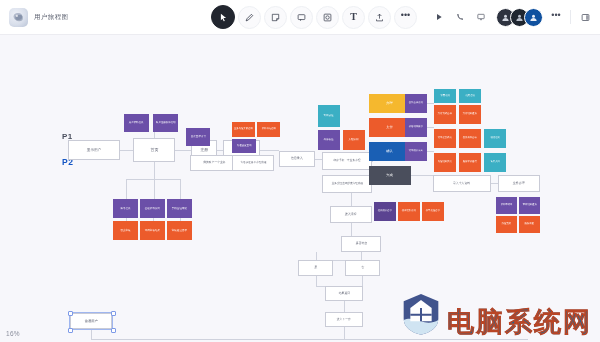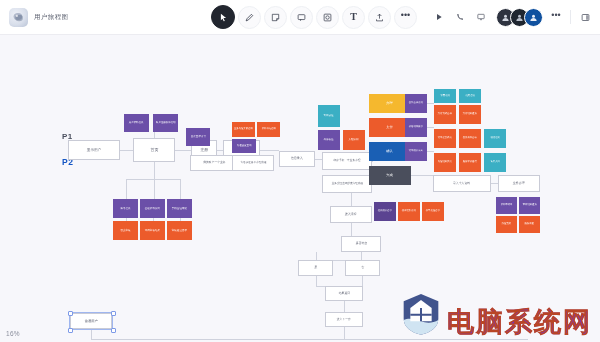--- a/index.html
+++ b/index.html
@@ -85,21 +85,21 @@
   
   .zoombadge{
     position:absolute;left:6px;bottom:5px;z-index:25;
     font-size:6.5px;color:#8b8f9d;letter-spacing:.3px;
   }
   
   .wm{position:absolute;right:8px;bottom:6px;z-index:26;display:flex;align-items:flex-end;gap:6px;opacity:.97;}
   .wm-house{width:40px;height:44px;}
   .wm-txt{display:flex;flex-direction:column;align-items:flex-start;line-height:1;}
   .wm-cn{
-    font-size:27px;font-weight:bold;color:#6d28d9;letter-spacing:2px;
+    font-size:27px;font-weight:bold;color:#0369a1;letter-spacing:2px;
     font-family:Liberation Serif, serif;
     -webkit-text-stroke:0.6px #b8401f;
   }
   .wm-url{font-size:9.5px;color:#c64a2a;letter-spacing:3.2px;margin-top:3px;font-weight:bold;}
 </style>
 </head>
 <body>
 
 <div class="topbar">
 

